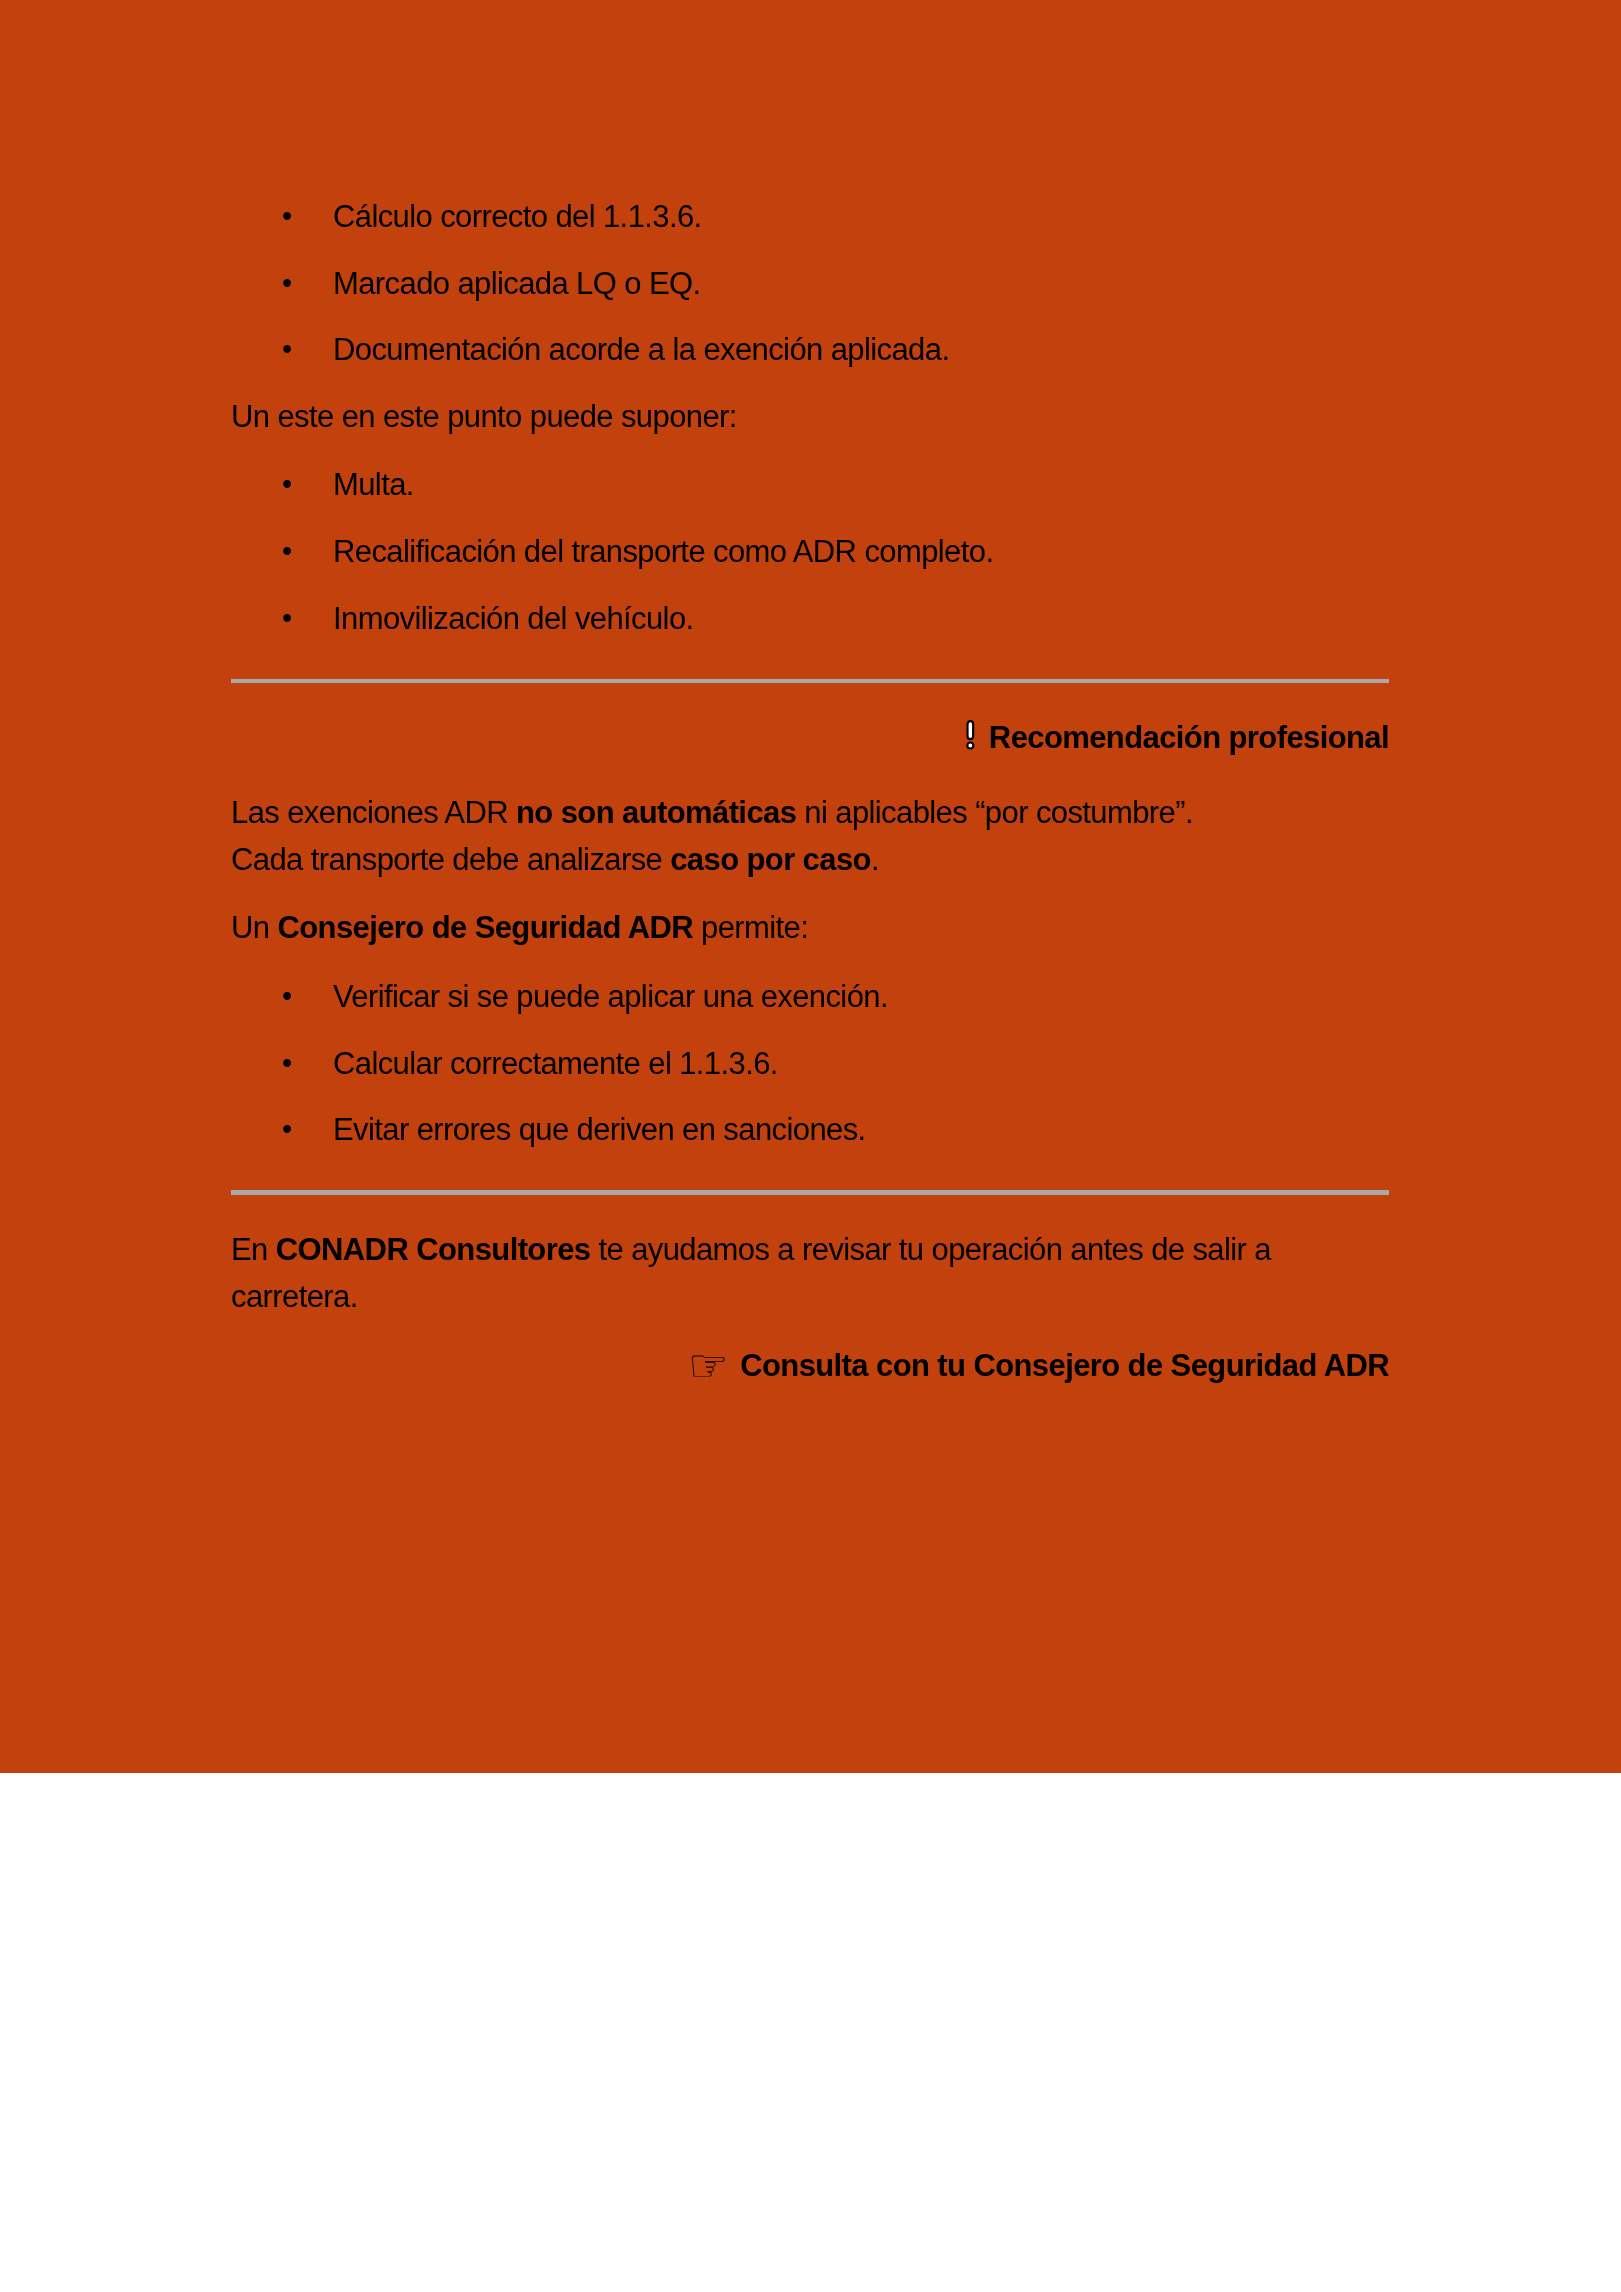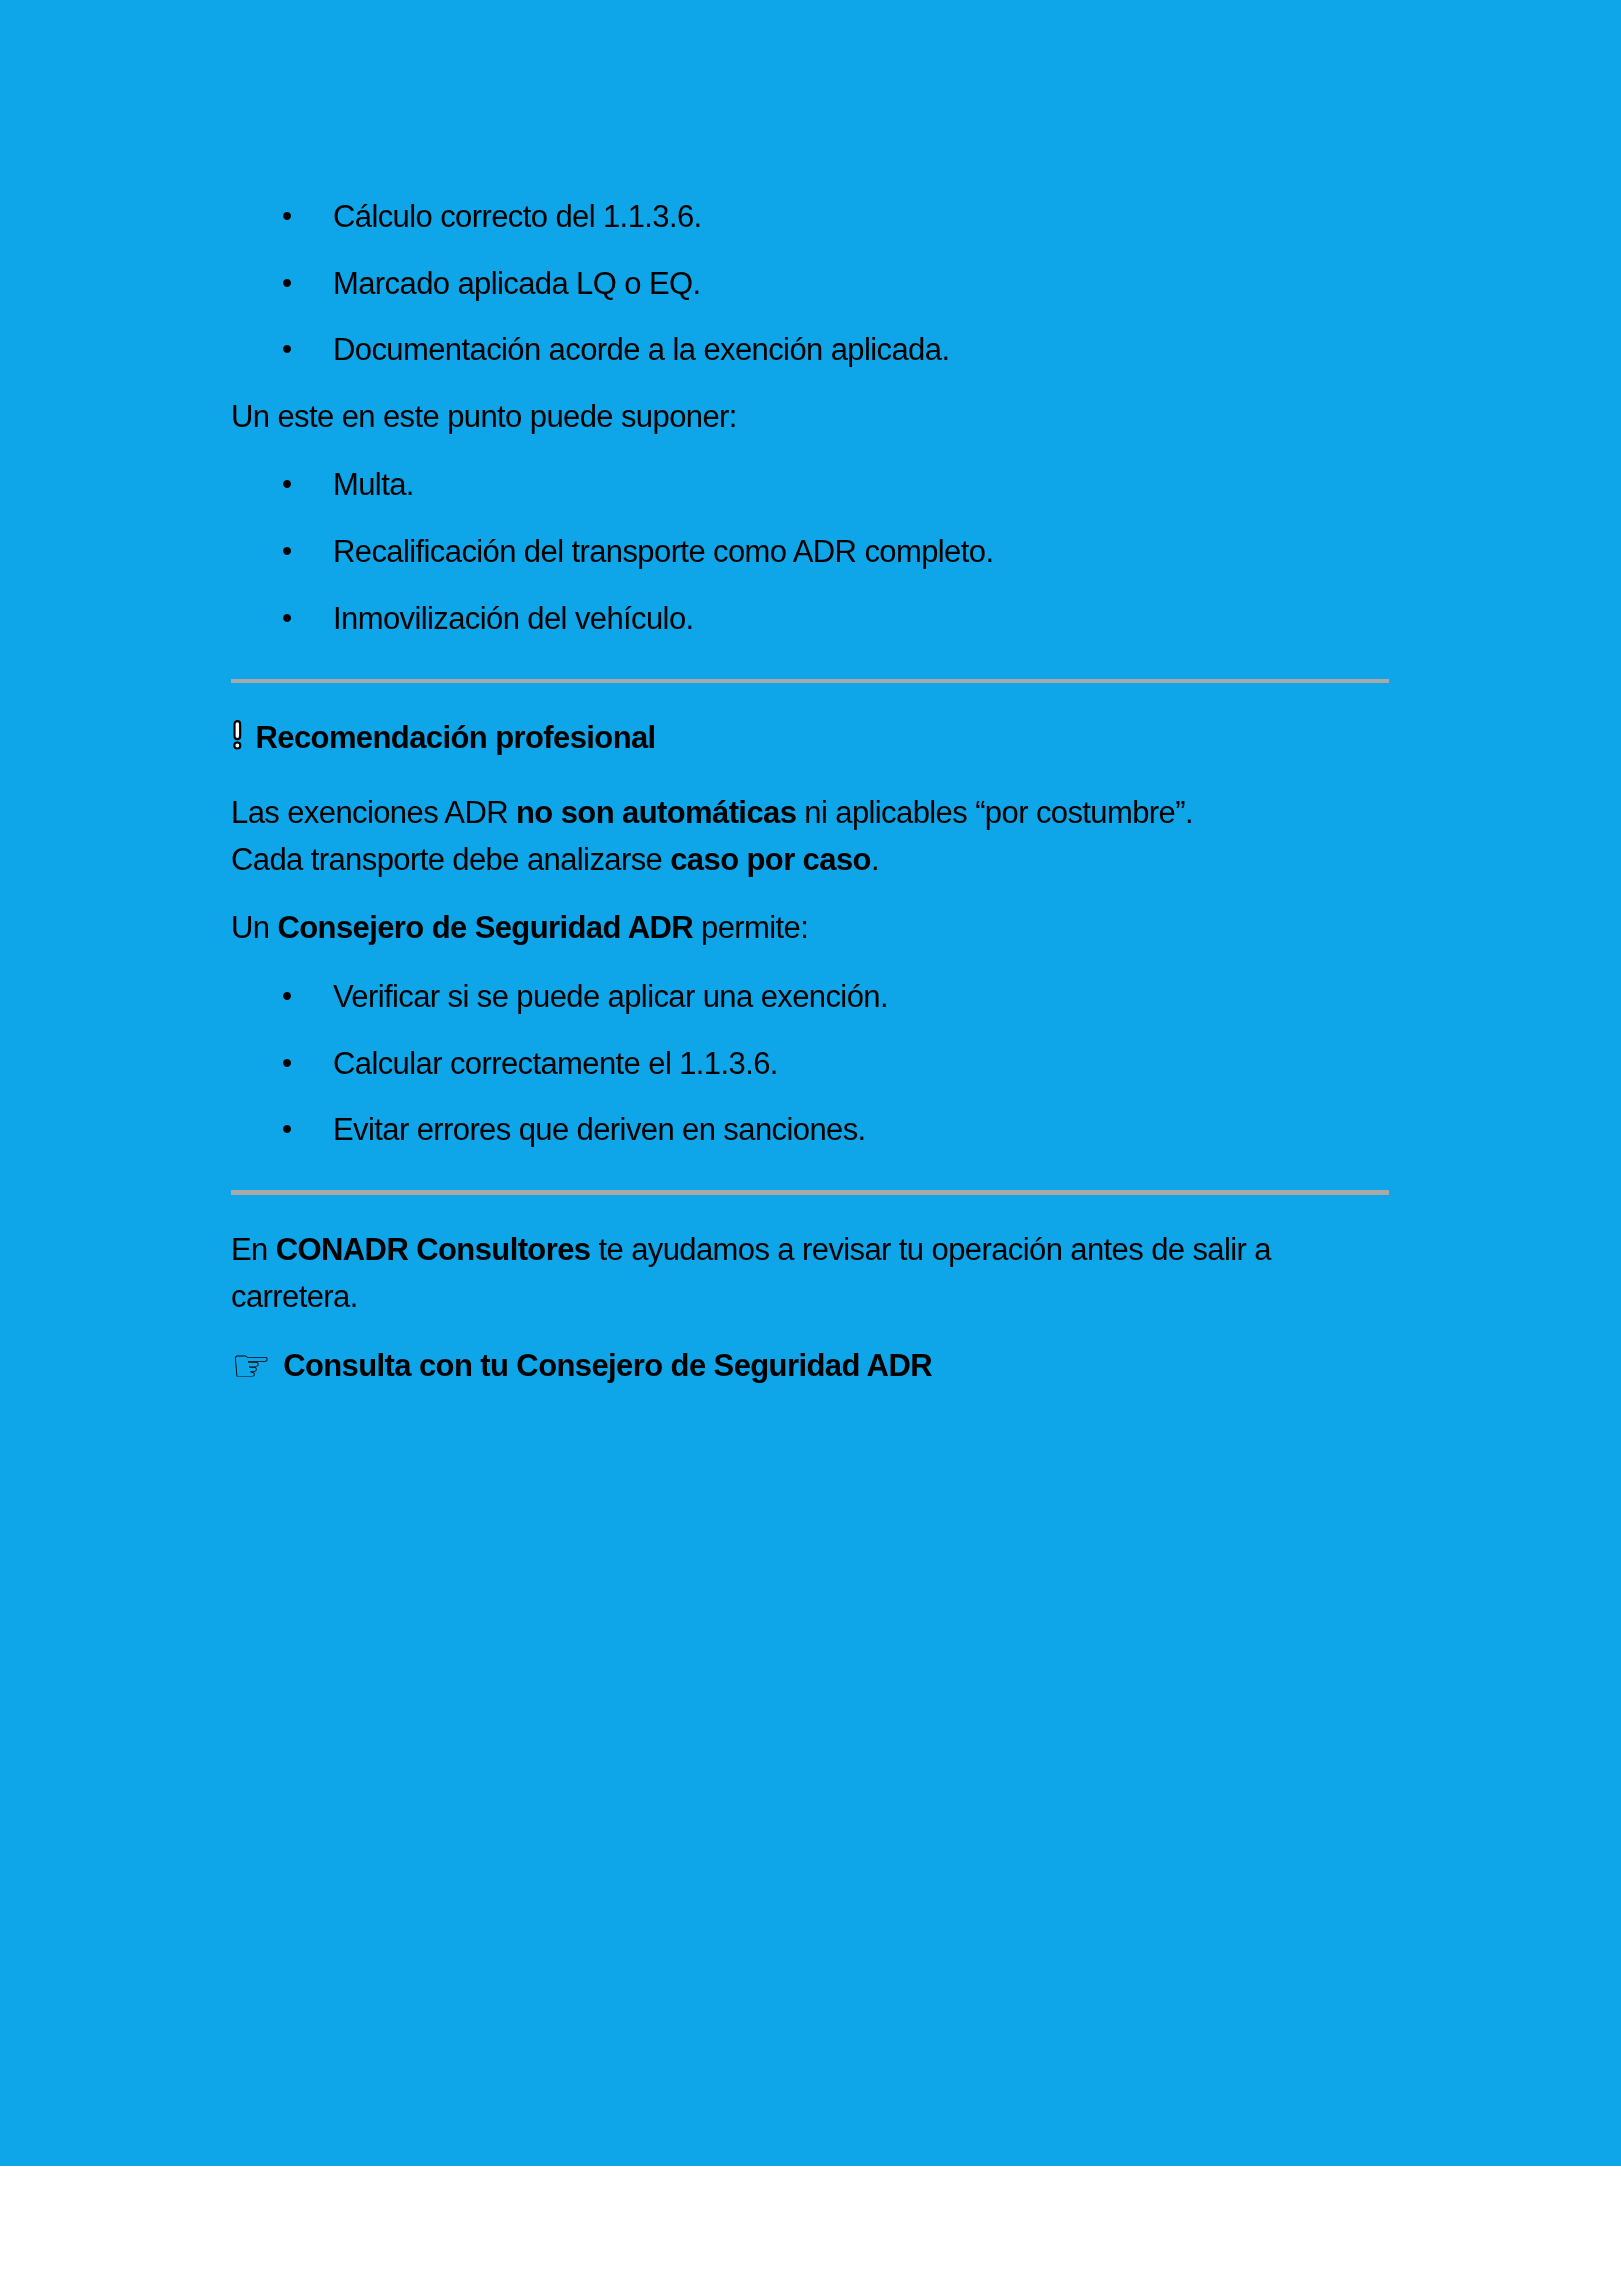--- a/index.html
+++ b/index.html
@@ -1,36 +1,36 @@
 <!DOCTYPE html>
 <html><head>
 <meta charset="utf-8">
 <style>
   html,body{margin:0;padding:0;background:#ffffff;}
   .page{
     position:relative;
-    width:1621px;height:2166px;
-    background:#0ea5e9;
+    width:1621px;height:1773px;
+    background:#c2410c;
     box-sizing:border-box;
     padding:193px 232px 39px 231px;
     font-family:"Liberation Sans",sans-serif;
     font-size:31px;line-height:47px;
     letter-spacing:-0.6px;
     color:#000000;
     overflow:hidden;
   }
   ul.blist{list-style:none;margin:0;padding:0 0 0 102px;}
   ul.blist li{position:relative;margin:0 0 19.6px 0;}
   ul.blist li::before{
     content:"•";
     position:absolute;left:-51px;top:0;
     font-size:29px;
   }
   p{margin:0 0 21.6px 0;}
-  .hd{font-weight:bold;margin:0 0 21.6px 0;font-size:31px;line-height:47px;}
+  .hd{font-weight:bold;margin:0 0 21.6px 0;font-size:31px;line-height:47px;text-align:right;}
   .hd.first{margin-bottom:27.4px;}
   hr.divider{
     border:0;height:4.9px;
     background:#a9a9a9;
     margin:37px 0 31px 0;
   }
   .icn{display:inline-block;vertical-align:-3.9px;margin-right:13.7px;line-height:0;}
   .icn.excl{vertical-align:-2px;margin-right:11.8px;}
   .icn.pin{vertical-align:-9.8px;}
   .hand{

